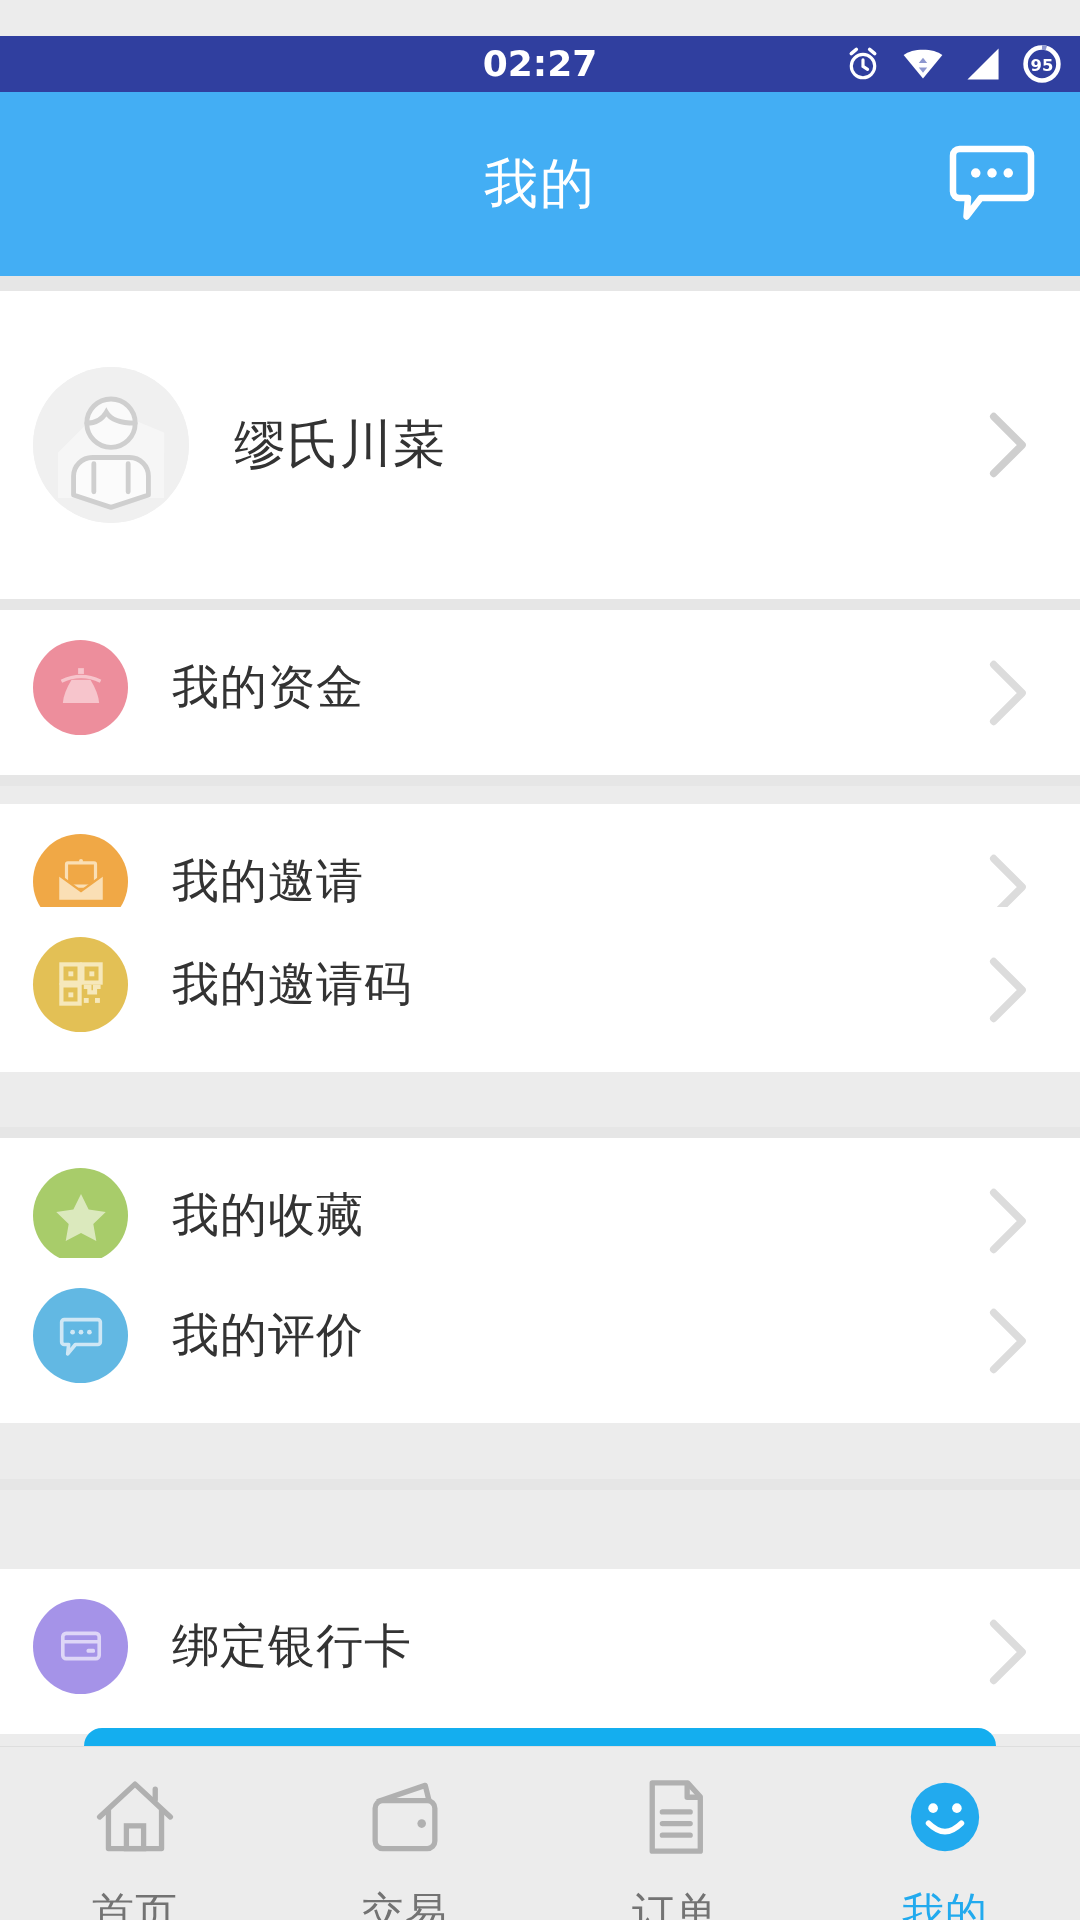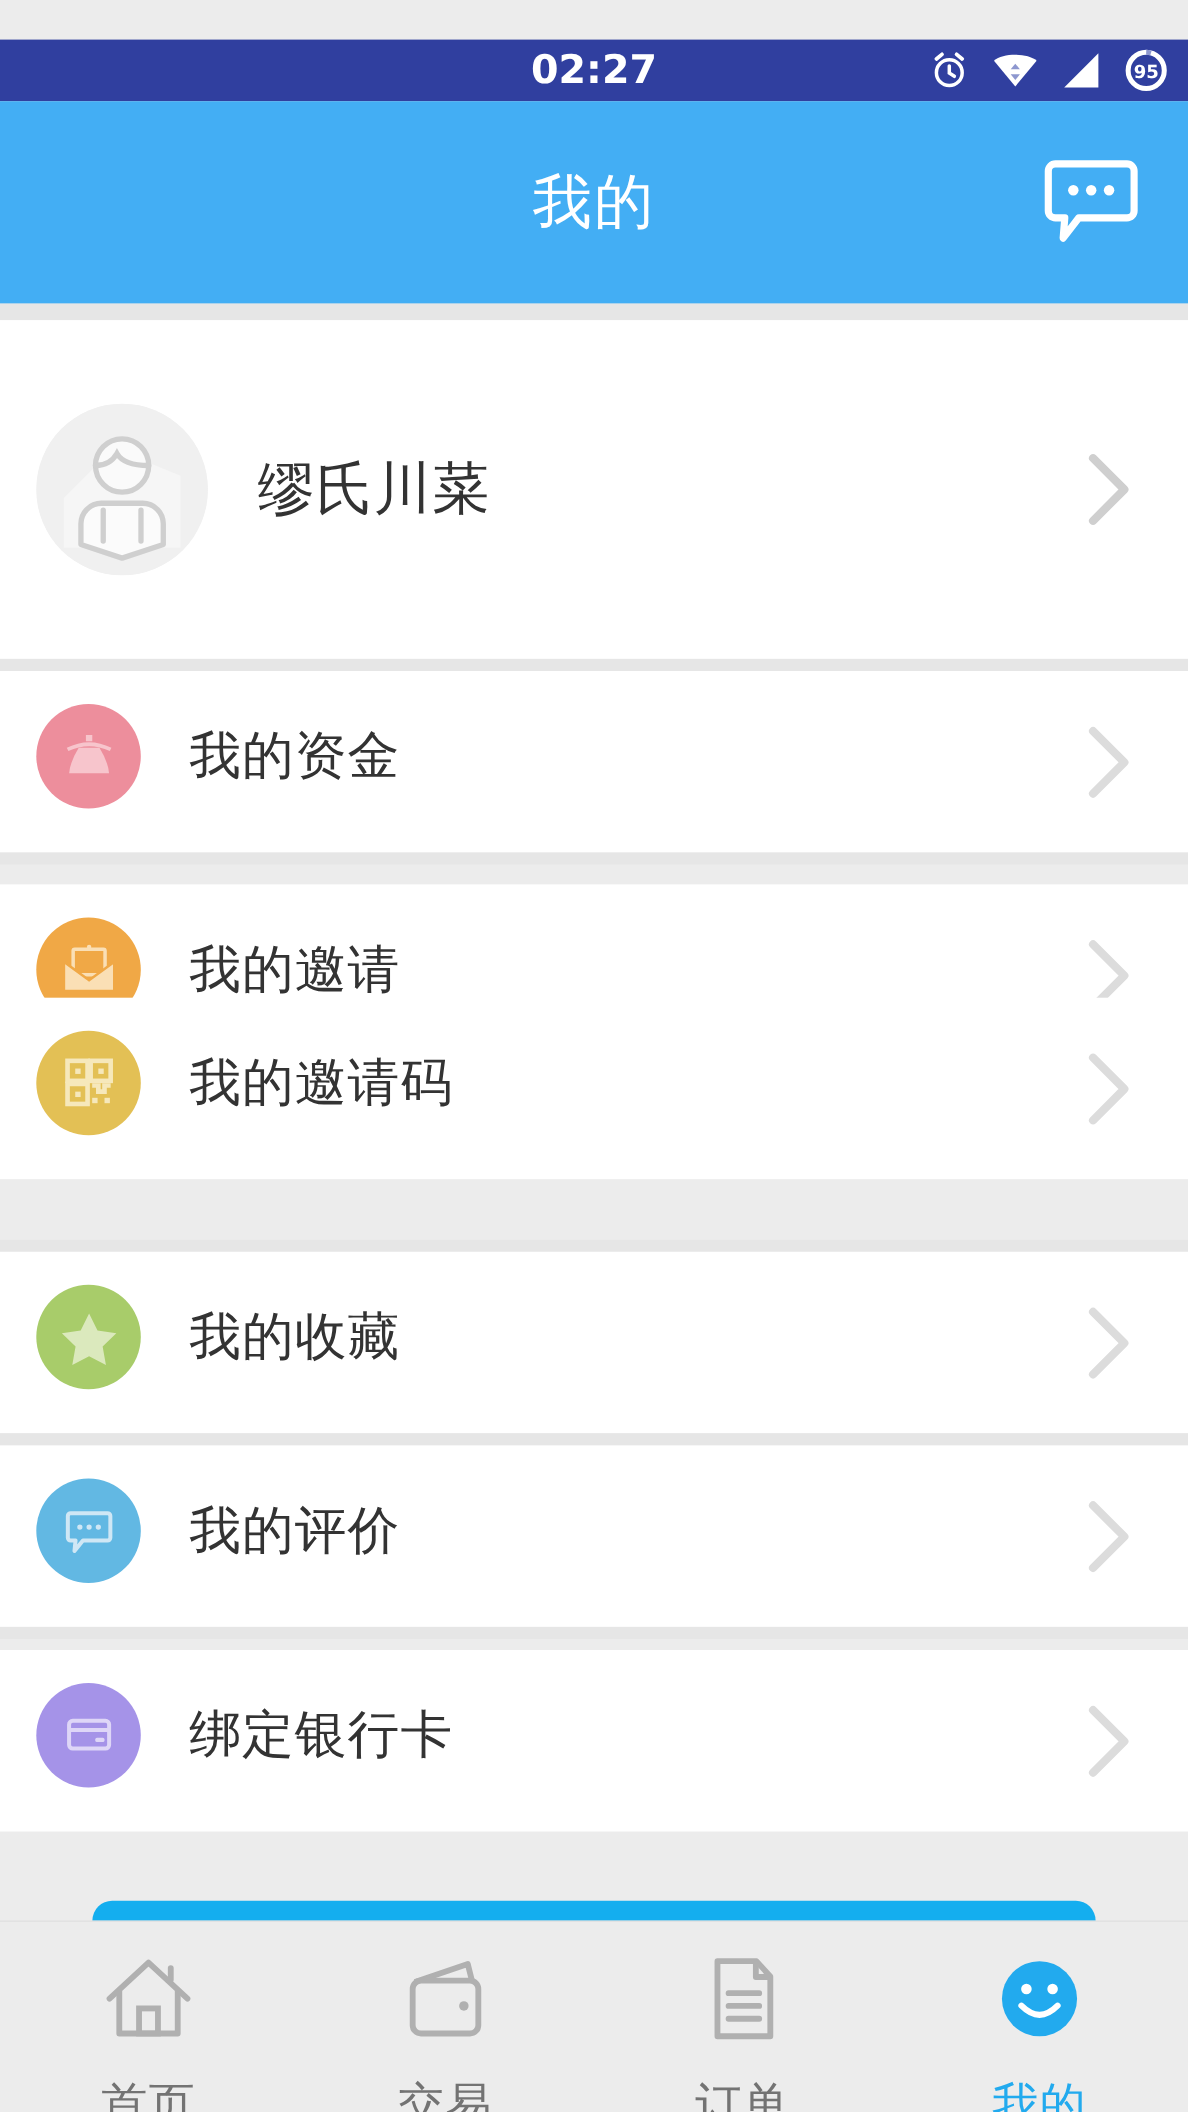--- a/index.html
+++ b/index.html
@@ -248,40 +248,40 @@
     <div class="row-label">我的收藏</div>
     <div class="chevron">
       <svg width="46" height="70" viewBox="0 0 20 32">
         <path d="M3 3 L16 16 L3 29" fill="none" stroke="#dcdcdc" stroke-width="3.4" stroke-linecap="round" stroke-linejoin="round"></path>
       </svg>
     </div>
   </div>
 
   <div class="gap" style="position:absolute;top:1267px;height:11px;"></div>
 
-  <div class="row" style="position:absolute;top:1278px;">
+  <div class="row" style="position:absolute;top:1222px;">
     <div class="row-icon" style="background:#62B8E3;">
       <svg width="56" height="56" viewBox="0 0 40 40">
         <path d="M8 9 H32 A1.8 1.8 0 0 1 33.8 10.8 V25 A1.8 1.8 0 0 1 32 26.8 H16 L10.5 33.5 L11.2 26.8 H8 A1.8 1.8 0 0 1 6.2 25 V10.8 A1.8 1.8 0 0 1 8 9 Z" fill="none" stroke="#cfe7f5" stroke-width="2.6" stroke-linejoin="round"></path>
         <circle cx="14" cy="18" r="1.7" fill="#cfe7f5"></circle>
         <circle cx="20" cy="18" r="1.7" fill="#cfe7f5"></circle>
         <circle cx="26" cy="18" r="1.7" fill="#cfe7f5"></circle>
       </svg>
     </div>
     <div class="row-label">我的评价</div>
     <div class="chevron">
       <svg width="46" height="70" viewBox="0 0 20 32">
         <path d="M3 3 L16 16 L3 29" fill="none" stroke="#dcdcdc" stroke-width="3.4" stroke-linecap="round" stroke-linejoin="round"></path>
       </svg>
     </div>
   </div>
 
   <div class="gap" style="position:absolute;top:1443px;height:11px;"></div>
 
-  <div class="row" style="position:absolute;top:1464px;">
+  <div class="row" style="position:absolute;top:1533px;">
     <div class="row-icon" style="background:#A593E8;">
       <svg width="56" height="56" viewBox="0 0 40 40">
         <rect x="7" y="11" width="26" height="18" rx="2.4" fill="none" stroke="#ded6f7" stroke-width="2.6"></rect>
         <path d="M7.5 17 H32.5" stroke="#ded6f7" stroke-width="2.6"></path>
         <rect x="24" y="22" width="6" height="2.8" rx="1.1" fill="#ded6f7"></rect>
       </svg>
     </div>
     <div class="row-label">绑定银行卡</div>
     <div class="chevron">
       <svg width="46" height="70" viewBox="0 0 20 32">

